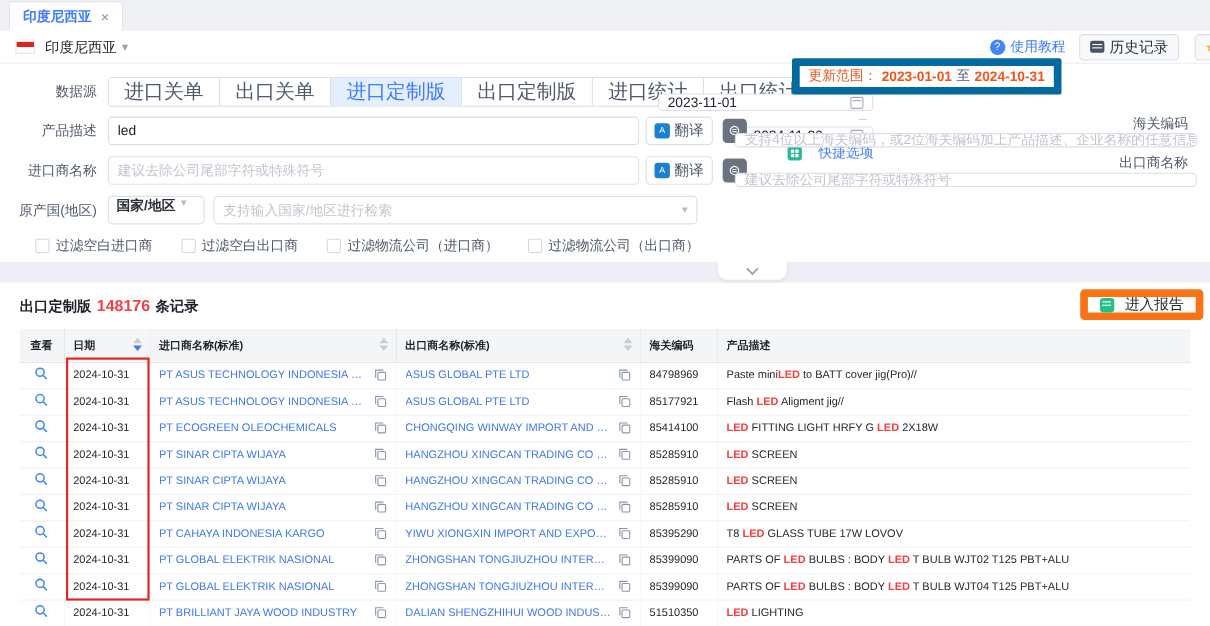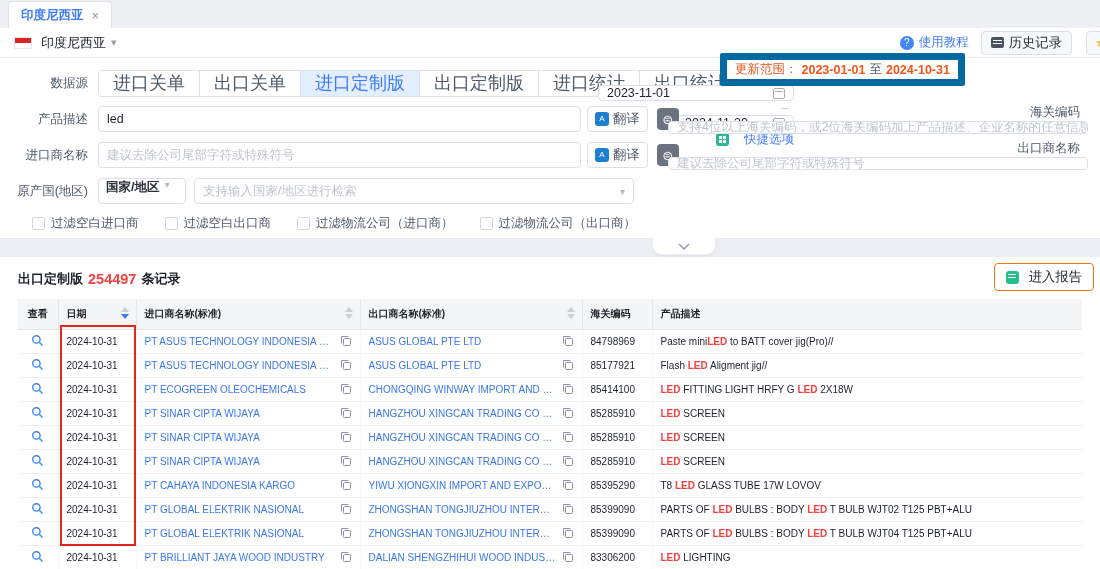--- a/index.html
+++ b/index.html
@@ -90,21 +90,21 @@
     border:1px solid #eceef2; border-top:none; border-radius:0 0 9px 9px; display:flex;
     align-items:center; justify-content:center; box-shadow:0 2px 3px rgba(0,0,0,.05); cursor:pointer; z-index:3; }
   .collapse-tab svg { display:block; }
 
   .gap-strip { height:18px; background:#edeff4; }
 
   
   .results { position:relative; padding:8px 18px 0; background:#fff; }
   .summary { height:28px; display:flex; align-items:center; font-size:13px; font-weight:bold; }
   .summary .count { color:#f53f3f; margin:0 5px; font-size:14.5px; }
-  .report-btn { position:absolute; right:6px; top:6px; height:28px; border:1px solid #f97316;
+  .report-btn { position:absolute; right:6px; top:6px; height:28px; border:7px solid #f97316;
     border-radius:4px; background:#fff; display:flex; align-items:center; gap:10px; padding:0 11px;
     color:#1d2129; cursor:pointer; }
   .report-icon { width:13px; height:13px; border-radius:3px; background:#26bf8c; position:relative; flex:none; }
   .report-icon::after { content:""; position:absolute; left:2.5px; right:2.5px; top:3px;
     border-top:1.5px solid #fff; box-shadow:0 3px 0 #fff; }
 
   .table-wrap { position:relative; margin-top:6px; }
   table { width:100%; border-collapse:collapse; table-layout:fixed; font-size:10px; }
   thead th { background:#f4f5f7; height:30px; font-weight:bold; color:#1d2129; text-align:left;
     padding:0 8px; border-right:1px solid #e5e6eb; border-bottom:1px solid #e5e6eb;
@@ -271,21 +271,21 @@
       <polyline points="1,1 6,6 11,1" fill="none" stroke="#9aa0ab" stroke-width="1.6"></polyline>
     </svg>
   </div>
 </div>
 
 <div class="gap-strip"></div>
 
 <div class="results">
   <div class="summary">
     <span>出口定制版</span>
-    <span class="count">254497</span>
+    <span class="count">148176</span>
     <span>条记录</span>
   </div>
   <button class="report-btn">
     <span class="report-icon"></span>
     <span>进入报告</span>
   </button>
 
   <div class="table-wrap">
     <table>
       <colgroup>
@@ -576,20 +576,20 @@
             </td>
             <td>
               <div class="cellflex">
                 <span class="link">DALIAN SHENGZHIHUI WOOD INDUST...</span>
                 <svg width="12" height="12" viewBox="0 0 12 12" class="copy-ic">
                   <rect x="3.5" y="3.5" width="7" height="7" rx="1" fill="none" stroke="#8795ad"></rect>
                   <path d="M8.5 1.5h-7v7" fill="none" stroke="#8795ad"></path>
                 </svg>
               </div>
             </td>
-            <td>83306200</td>
+            <td>51510350</td>
             <td><span class="hl">LED</span> LIGHTING</td>
           </tr>
         </tbody>
     </table>
     <div class="red-box-dates"></div>
   </div>
 </div>
 
 </body></html>

